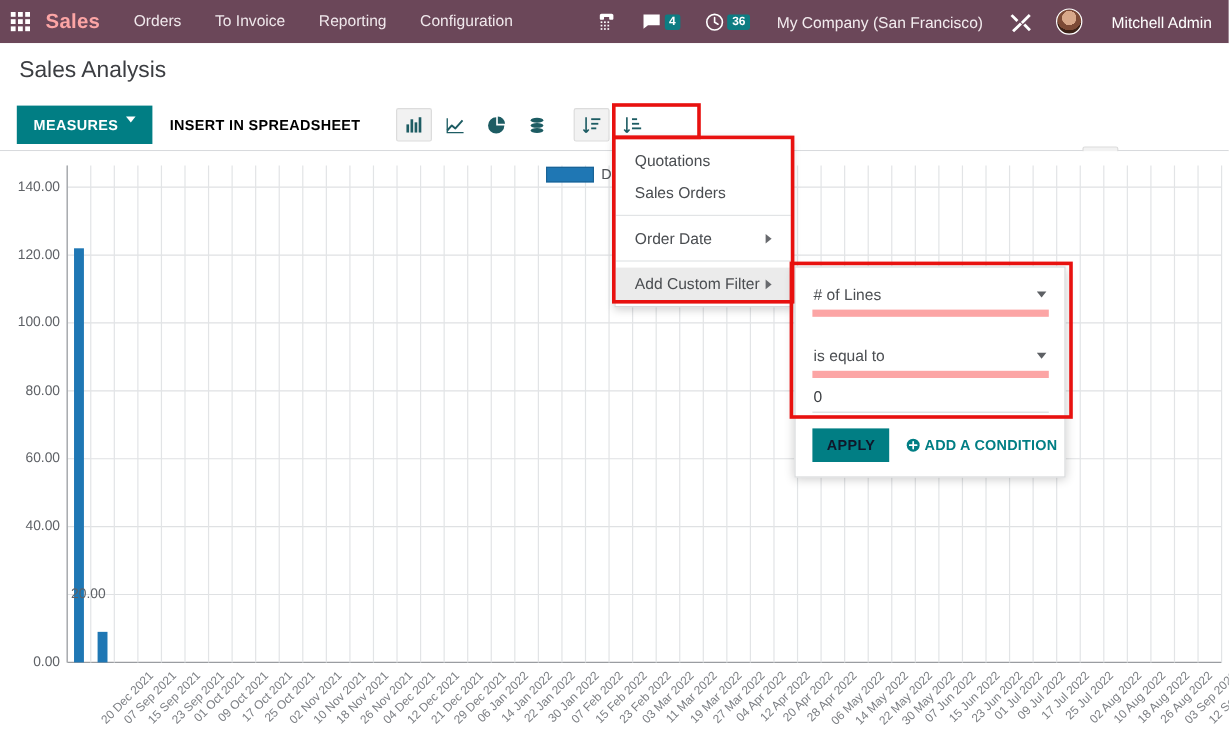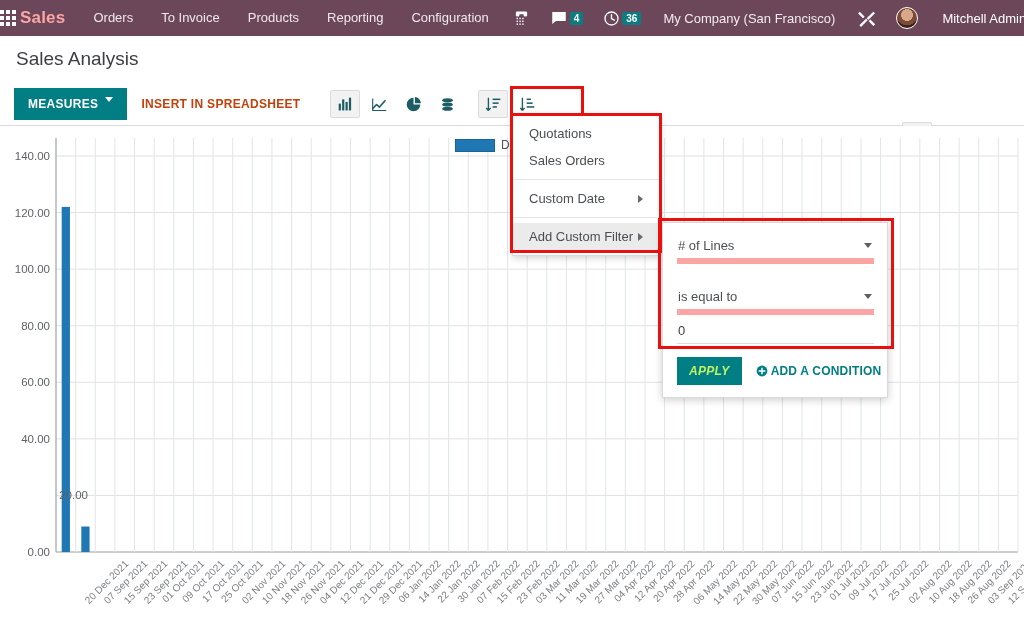--- a/index.html
+++ b/index.html
@@ -81,21 +81,21 @@
     background: #017e84; color: #fff;
     font-size: 12px; font-weight: bold; letter-spacing: .3px;
     padding: 9px 14px; cursor: pointer; border: none;
     display: flex; gap: 7px;
   }
   .caret-down {
     width: 0; height: 0; border-left: 4px solid transparent;
     border-right: 4px solid transparent; border-top: 5px solid #fff;
   }
   .btn-spreadsheet {
-    color: #c2410c; font-size: 12px; font-weight: bold;
+    color: #000000; font-size: 12px; font-weight: bold;
     letter-spacing: .3px; padding: 9px 14px; cursor: pointer;
     white-space: nowrap;
   }
   .icon-btn {
     width: 30px; height: 28px; margin-left: 4px;
     display: flex; align-items: center; justify-content: center;
     cursor: pointer; border: 1px solid transparent; border-radius: 2px;
   }
   .icon-btn.active { background: #f2f2f2; border-color: #dcdcdc; }
   .sep { width: 12px; }
@@ -178,25 +178,24 @@
     border-bottom: 1px solid #d9dbdd; padding: 3px 2px 5px 1px;
     font-size: 13px; color: #3b3e42; margin-top: 5px;
     outline: none; font-family: "Liberation Sans", sans-serif;
     width: 100%; border-top: none; border-left: none; border-right: none;
     background: transparent;
   }
   .cf-footer {
     display: flex; align-items: center; gap: 14px; margin-top: 13px;
   }
   .btn-apply {
-    background: #017e84; color: #bef264; border: none;
+    background: #017e84; color: #0f172a; border: none;
     font-size: 12px; font-weight: bold; letter-spacing: .3px;
     padding: 7px 12px; cursor: pointer;
     font-family: "Liberation Sans", sans-serif;
-    font-style: italic;
   }
   .btn-add-cond {
     color: #017e84; font-size: 12px; font-weight: bold;
     letter-spacing: .2px; cursor: pointer;
     display: flex; align-items: center; gap: 3px; white-space: nowrap;
   }
 
   
   .chart-area {
     position: absolute; top: 126px; left: 0;
@@ -237,21 +236,20 @@
           <i></i>
           <i></i>
           <i></i>
           <i></i>
           <i></i>
       </div>
     </div>
     <div class="brand">Sales</div>
     <div class="nav-item">Orders</div>
     <div class="nav-item">To Invoice</div>
-    <div class="nav-item">Products</div>
     <div class="nav-item">Reporting</div>
     <div class="nav-item">Configuration</div>
 
     <div class="nav-right">
       <div class="nav-sys">
         <svg width="17" height="17" viewBox="0 0 24 24">
           <path d="M4 4c0-1.1.9-2 2-2h12c1.1 0 2 .9 2 2v3.5c0 .8-.6 1.5-1.4 1.5h-2.2c-.8 0-1.4-.7-1.4-1.5V6H9v1.5C9 8.3 8.4 9 7.6 9H5.4C4.6 9 4 8.3 4 7.5V4z" fill="#ffffff"></path>
           <rect x="5" y="11" width="2" height="2" fill="#fff"></rect>
             <rect x="9" y="11" width="2" height="2" fill="#fff"></rect>
             <rect x="13" y="11" width="2" height="2" fill="#fff"></rect>
@@ -538,21 +536,21 @@
 
   <div class="dropdown-filters">
     <div class="dd-item">
       <span>Quotations</span>
     </div>
     <div class="dd-item">
       <span>Sales Orders</span>
     </div>
     <div class="dd-sep"></div>
     <div class="dd-item">
-      <span>Custom Date</span>
+      <span>Order Date</span>
       <span class="caret-right"></span>
     </div>
     <div class="dd-sep"></div>
     <div class="dd-item highlighted">
       <span>Add Custom Filter</span>
       <span class="caret-right"></span>
     </div>
   </div>
 
   <div class="custom-filter">

